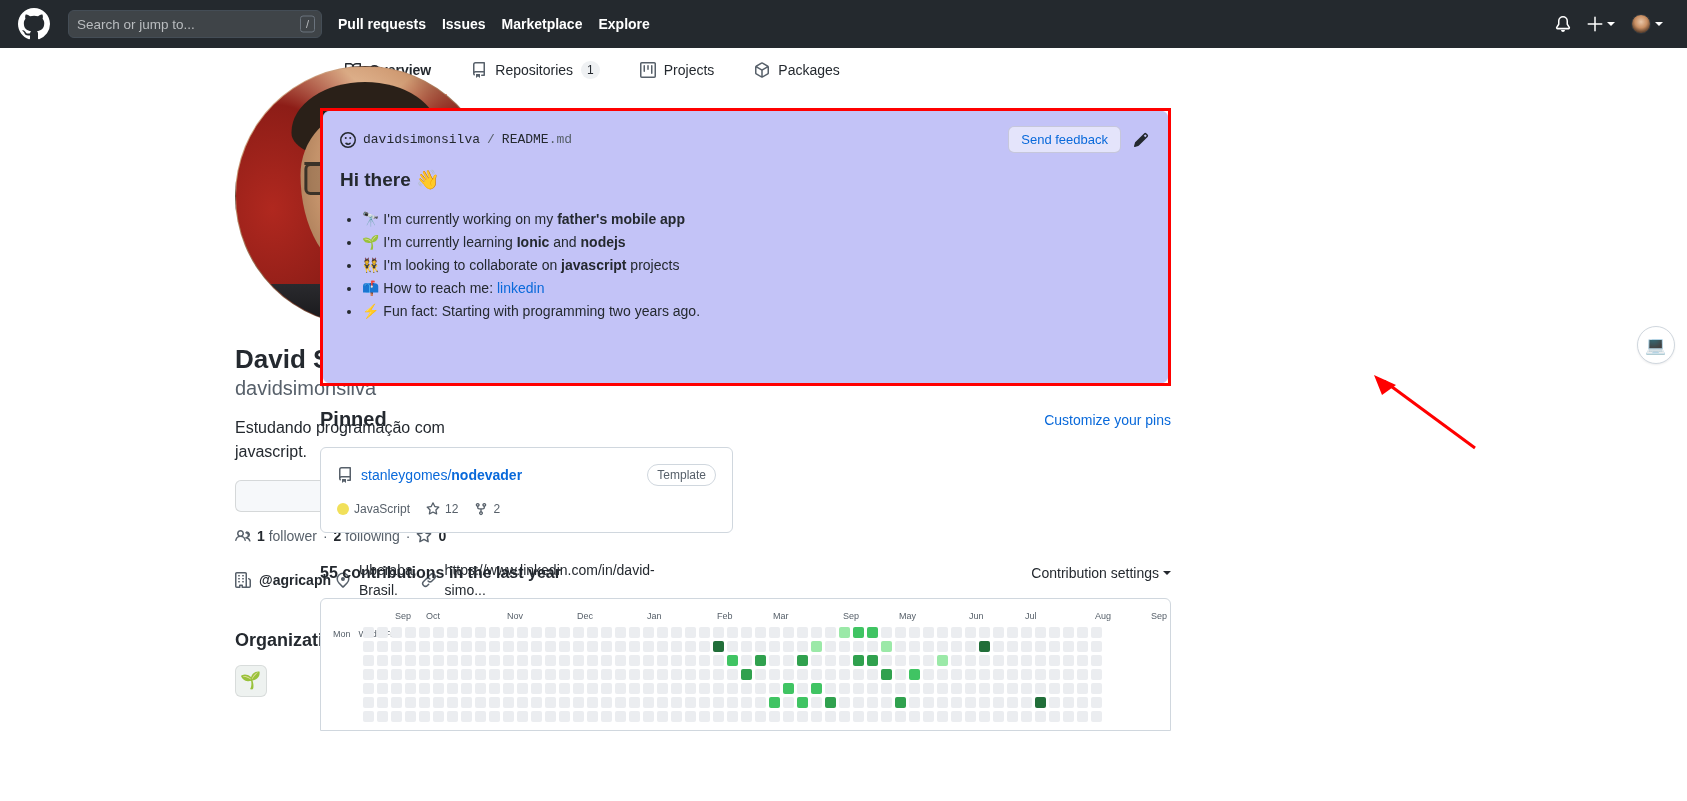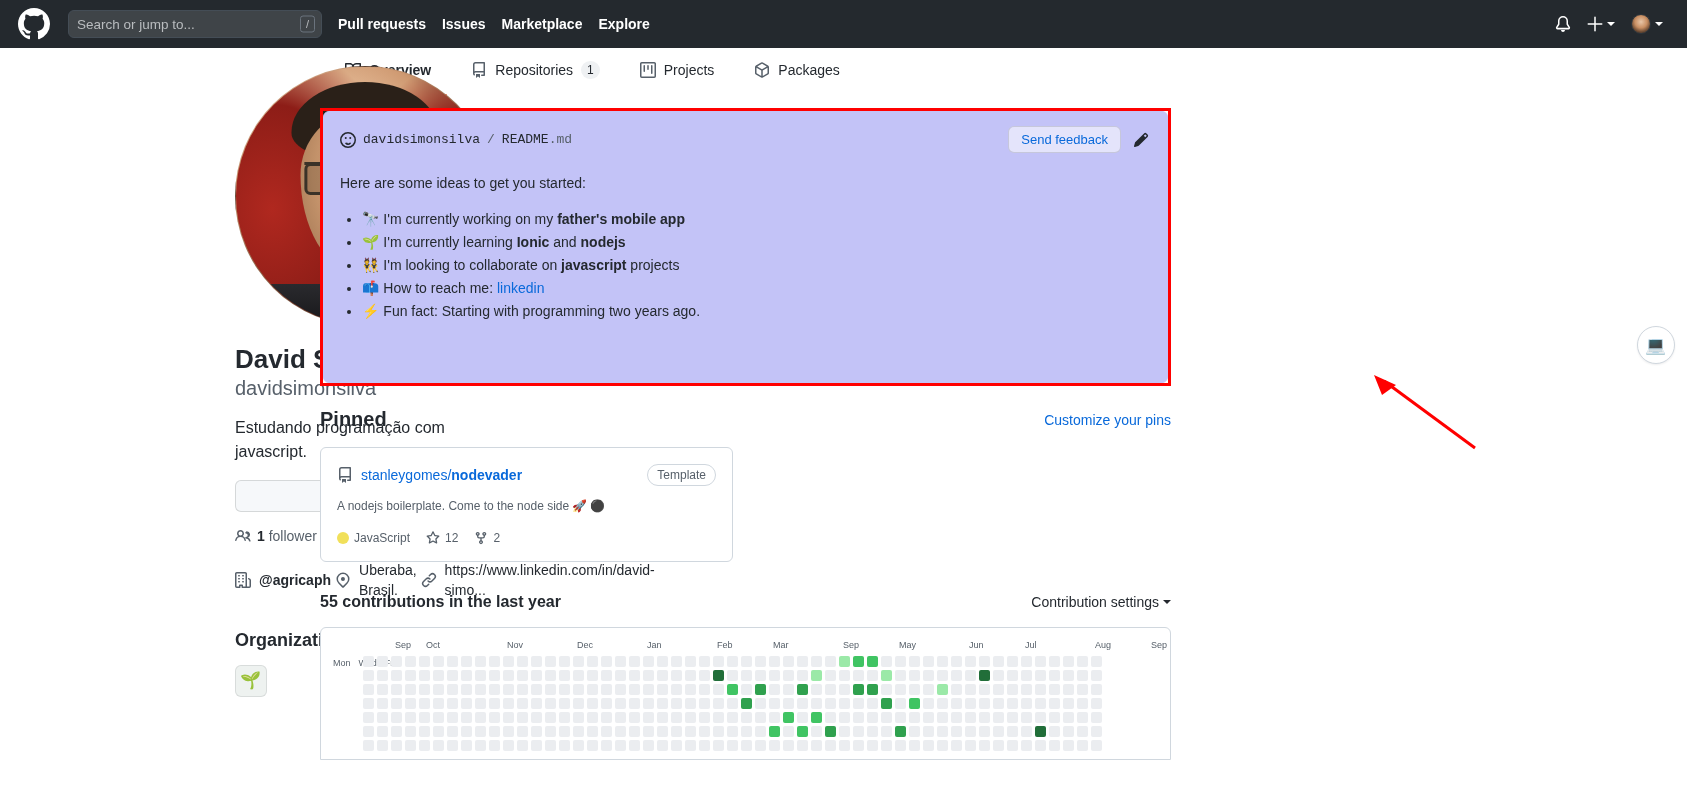--- a/index.html
+++ b/index.html
@@ -510,21 +510,21 @@
             <button class="feedback-btn">Send feedback</button>
             <button class="pencil-btn">
               <svg width="16" height="16" viewBox="0 0 16 16">
                   <path d="M11.013 1.427a1.75 1.75 0 0 1 2.474 0l1.086 1.086a1.75 1.75 0 0 1 0 2.474l-8.61 8.61c-.21.21-.47.364-.756.445l-3.251.93a.75.75 0 0 1-.927-.928l.929-3.25c.081-.286.235-.547.445-.758zm1.414 1.06a.25.25 0 0 0-.354 0L10.811 3.75l1.439 1.44 1.263-1.263a.25.25 0 0 0 0-.354zm-.N 0"></path>
                   <path d="M11.189 6.25 9.75 4.81l-6.286 6.287a.25.25 0 0 0-.064.108l-.558 1.953 1.953-.558a.249.249 0 0 0 .108-.064z"></path>
                 </svg>
             </button>
           </div>
         </div>
 
-        <p class="readme-sub">Here are some ideas to get you started:</p>
+        <h2 class="readme-title">Hi there 👋</h2>
 
         <ul class="readme-list">
           <li>
             <span>🔭</span>
             <span>I'm currently working on my </span><b>father's mobile app</b>
           </li>
           <li>
             <span>🌱</span>
             <span>I'm currently learning </span><b>Ionic</b><span> and </span><b>nodejs</b>
           </li>
@@ -551,21 +551,20 @@
 
     <div class="pin-grid">
       <div class="pin-card">
         <div class="pin-top">
           <svg width="16" height="16" viewBox="0 0 16 16">
               <path d="M2 2.5A2.5 2.5 0 0 1 4.5 0h8.75a.75.75 0 0 1 .75.75v12.5a.75.75 0 0 1-.75.75h-2.5a.75.75 0 0 1 0-1.5h1.75v-2h-8a1 1 0 0 0-.714 1.7.75.75 0 1 1-1.072 1.05A2.495 2.495 0 0 1 2 11.5zm10.5-1h-8a1 1 0 0 0-1 1v6.708A2.486 2.486 0 0 1 4.5 9h8zM5 12.25a.25.25 0 0 1 .25-.25h3.5a.25.25 0 0 1 .25.25v3.25a.25.25 0 0 1-.4.2l-1.45-1.087a.25.25 0 0 0-.3 0L5.4 15.7a.25.25 0 0 1-.4-.2z"></path>
             </svg>
           <a class="pin-name"><span>stanleygomes</span><span>/</span><b>nodevader</b></a>
           <span class="pin-badge">Template</span>
         </div>
-        <p class="pin-desc">A nodejs boilerplate. Come to the node side 🚀 ⚫</p>
         <div class="pin-meta">
           <span class="grp">
             <span class="lang-dot"></span>
             <span>JavaScript</span>
           </span>
           <span class="grp">
             <svg width="14" height="14" viewBox="0 0 16 16">
                 <path d="M8 .25a.75.75 0 0 1 .673.418l1.882 3.815 4.21.612a.75.75 0 0 1 .416 1.279l-3.046 2.97.719 4.192a.75.75 0 0 1-1.088.791L8 12.347l-3.766 1.98a.75.75 0 0 1-1.088-.79l.72-4.194L.818 6.374a.75.75 0 0 1 .416-1.28l4.21-.611L7.327.668A.75.75 0 0 1 8 .25zm0 2.445L6.615 5.5a.75.75 0 0 1-.564.41l-3.097.45 2.24 2.184a.75.75 0 0 1 .216.664l-.528 3.084 2.769-1.456a.75.75 0 0 1 .698 0l2.77 1.456-.53-3.084a.75.75 0 0 1 .216-.664l2.24-2.183-3.096-.45a.75.75 0 0 1-.564-.41L8 2.694v.001z"></path>
               </svg>
             <span>12</span>

